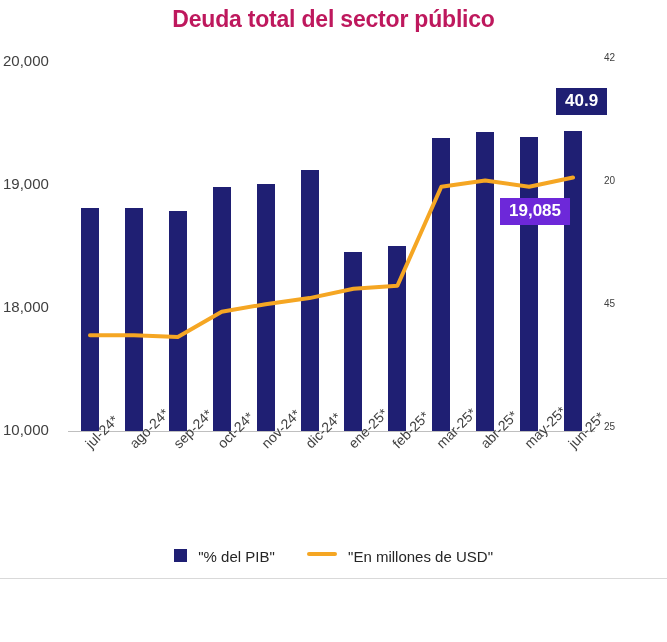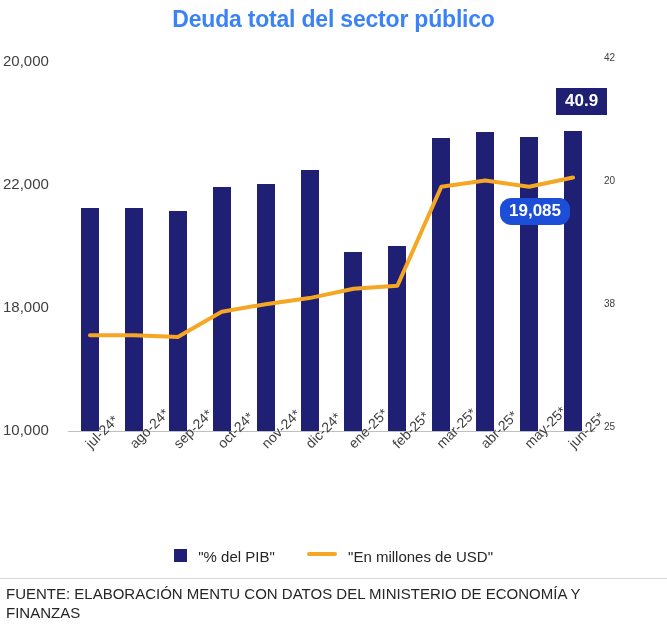--- a/index.html
+++ b/index.html
@@ -20,21 +20,21 @@
     height: 642px;
   }
   #chart-title {
     position: absolute;
     top: 6px;
     left: 0;
     width: 667px;
     text-align: center;
     font-size: 23px;
     font-weight: bold;
-    color: #3b82f6;
+    color: #be185d;
     letter-spacing: -0.2px;
   }
   
   #plot {
     position: absolute;
     left: 68px;
     top: 60px;
     width: 527px;
     height: 371px;
   }
@@ -117,24 +117,23 @@
     padding: 3px 9px 4px 9px;
     color: #ffffff;
     white-space: nowrap;
   }
   #callout-pib {
     background: #1f1f73;
     top: 88px;
     left: 556px;
   }
   #callout-usd {
-    background: #1d4ed8;
+    background: #6d28d9;
     top: 198px;
     left: 500px;
-    border-radius: 11px;
   }
   #legend {
     position: absolute;
     top: 546px;
     left: 0;
     width: 667px;
     text-align: center;
     font-size: 15px;
     color: #262626;
   }
@@ -188,27 +187,27 @@
 </style>
 </head>
 <body>
 
 <div id="chart-root">
 
   <div id="chart-title">Deuda total del sector público</div>
 
   <div class="ytick-wrap">
     <div class="ytick-left" style="top:52px;">20,000</div>
-    <div class="ytick-left" style="top:175px;">22,000</div>
+    <div class="ytick-left" style="top:175px;">19,000</div>
     <div class="ytick-left" style="top:298px;">18,000</div>
     <div class="ytick-left" style="top:421px;">10,000</div>
 
     <div class="ytick-right" style="top:52px;">42</div>
     <div class="ytick-right" style="top:175px;">20</div>
-    <div class="ytick-right" style="top:298px;">38</div>
+    <div class="ytick-right" style="top:298px;">45</div>
     <div class="ytick-right" style="top:421px;">25</div>
   </div>
 
   <div id="plot">
     <div id="axis-bottom" class="axis-line"></div>
     <div id="bars">
         <div class="bar-col" style="left: 0px; width: 43.9167px;">
           <div class="bar-inner" style="height: 222.6px; left: 12.9583px; background: rgb(31, 31, 115);"></div>
         </div>
         <div class="bar-col" style="left: 43.9167px; width: 43.9167px;">
@@ -273,15 +272,14 @@
       <span class="legend-swatch-bar"></span>
       <span class="legend-label">"% del PIB"</span>
     </span>
     <span class="legend-item">
       <span class="legend-swatch-line"></span>
       <span class="legend-label">"En millones de USD"</span>
     </span>
   </div>
 
   <div id="footer-rule"></div>
-  <div id="source">FUENTE: ELABORACIÓN MENTU CON DATOS DEL MINISTERIO DE ECONOMÍA Y FINANZAS</div>
 
 </div>
 
 </body></html>

